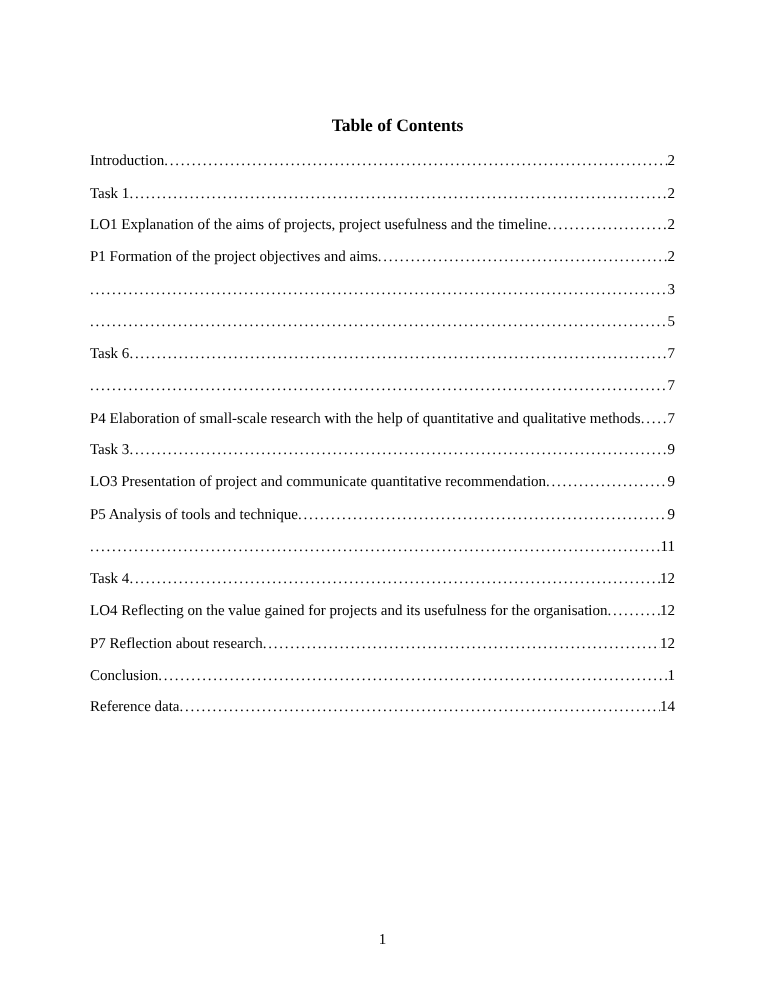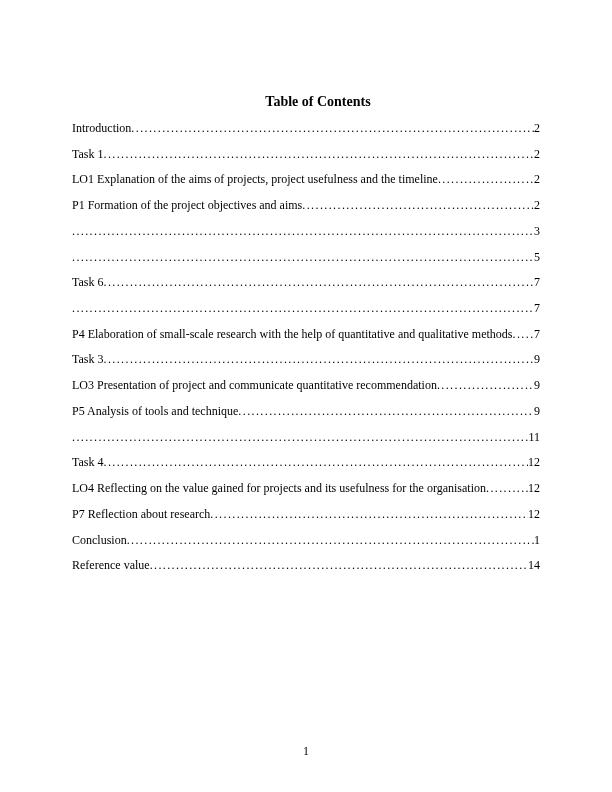--- a/index.html
+++ b/index.html
@@ -165,21 +165,21 @@
       <span class="toc-page">12</span>
     </div>
 
     <div class="toc-entry">
       <span class="toc-label">Conclusion</span>
       <span class="toc-dots"></span>
       <span class="toc-page">1</span>
     </div>
 
     <div class="toc-entry">
-      <span class="toc-label">Reference value</span>
+      <span class="toc-label">Reference data</span>
       <span class="toc-dots"></span>
       <span class="toc-page">14</span>
     </div>
   </div>
 
   <div class="page-footer">1</div>
 
 </div>
 
 </body></html>

